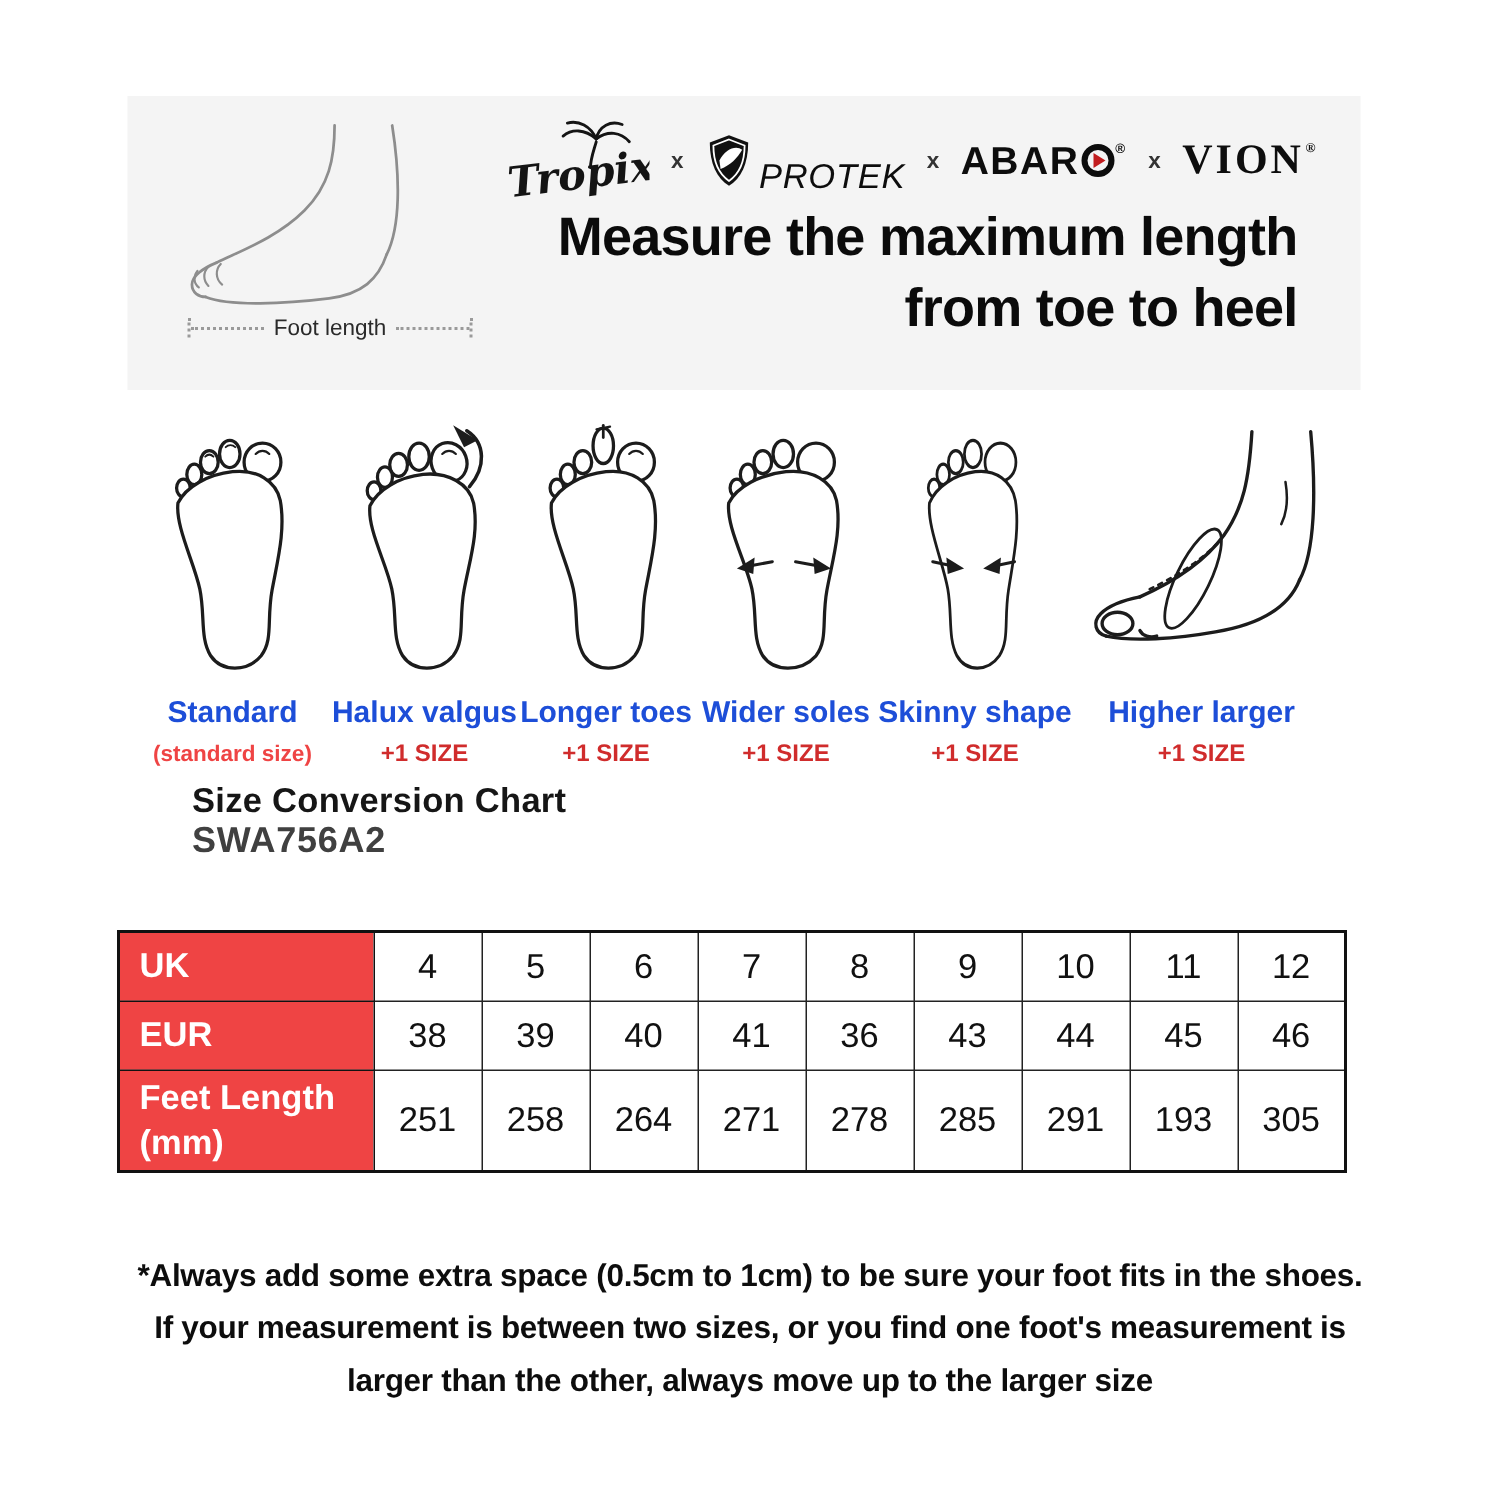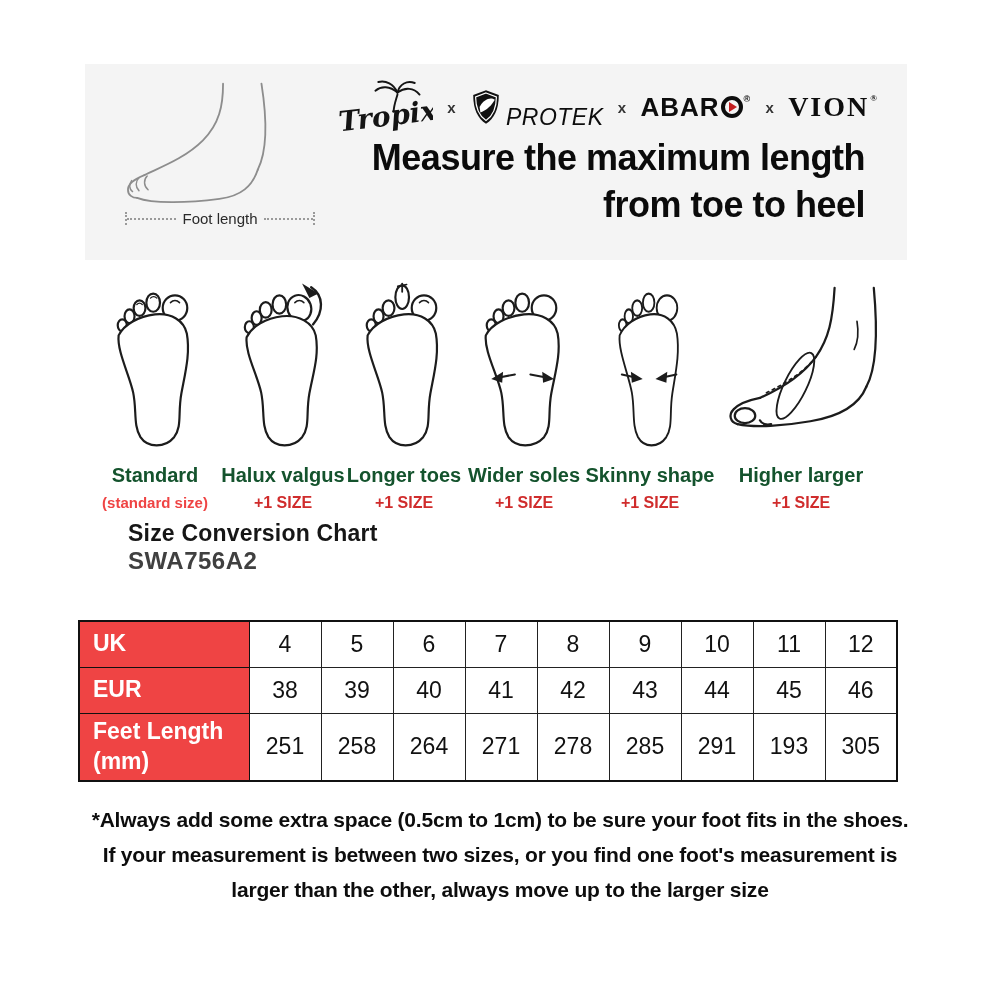--- a/index.html
+++ b/index.html
@@ -27,42 +27,42 @@
                   border-bottom:5px solid transparent; margin-left:2px; }
   .reg { font-size:9px; font-weight:700; align-self:flex-start; margin-top:2px; margin-left:1px; }
   .vion { font-family:"Liberation Serif", serif; font-size:28px; font-weight:600; letter-spacing:2px; color:#0d0d0d; display:flex; }
 
   .headline { position:absolute; right:42px; top:70px; text-align:right; font-size:36px; line-height:47px;
               font-weight:700; letter-spacing:-0.5px; color:#0b0b0b; }
 
   
   .ft { position:absolute; top:266px; width:140px; text-align:center; }
   .ft .figure { height:192px; display:flex; align-items:flex-end; justify-content:center; }
-  .ft-label { margin-top:6px; font-size:20px; font-weight:700; color:#14532d; white-space:nowrap; }
+  .ft-label { margin-top:6px; font-size:20px; font-weight:700; color:#1d4ed8; white-space:nowrap; }
   .ft-sub { margin-top:7px; font-size:16px; font-weight:700; color:#d02c2c; white-space:nowrap; }
   .ft-sub.plain { font-weight:700; font-size:15px; color:#ef4444; }
   .ft1 { left:85px; }  .ft2 { left:213px; } .ft3 { left:334px; }
   .ft4 { left:454px; } .ft5 { left:580px; } .ft6 { left:711px; width:180px; }
 
   
   .chart-heading { position:absolute; left:110px; top:520px; display:flex; align-items:baseline;flex-direction:column; }
   .chart-title { font-size:23px; font-weight:600; letter-spacing:.2px; color:#161616; }
   .chart-model { font-size:24px; font-weight:700; letter-spacing:.5px; color:#404040; margin-left:18px; }
 
   
   table.size-table { position:absolute; left:78px; top:620px; border-collapse:collapse; border:2px solid #111; }
   .size-table th { width:170px; background:#ef4444; color:#fff; text-align:left; padding-left:13px;
                    font-size:23px; font-weight:700; white-space:pre-line; line-height:1.3; border:1.5px solid #111; }
   .size-table td { width:72px; text-align:center; font-size:23px; color:#111; border:1.5px solid #222; background:#fff; }
   .row-uk  td, .row-uk  th { height:46px; }
   .row-eur td, .row-eur th { height:46px; }
   .row-len td, .row-len th { height:68px; }
 
   
-  .disclaimer { position:absolute; left:0; top:802px; width:1000px; text-align:center;
+  .disclaimer { position:absolute; left:0; top:833px; width:1000px; text-align:center;
                 font-size:21px; font-weight:700; letter-spacing:-0.2px; line-height:35px; color:#0d0d0d; }
   .disclaimer div { white-space:nowrap; }
 </style>
 </head>
 <body>
 
 <div class="canvas">
 
   <div class="measure-panel">
 
@@ -271,21 +271,21 @@
       <td>10</td>
       <td>11</td>
       <td>12</td>
     </tr>
     <tr class="row-eur">
       <th>EUR</th>
       <td>38</td>
       <td>39</td>
       <td>40</td>
       <td>41</td>
-      <td>42</td>
+      <td>36</td>
       <td>43</td>
       <td>44</td>
       <td>45</td>
       <td>46</td>
     </tr>
     <tr class="row-len">
       <th>Feet Length
 (mm)</th>
       <td>251</td>
       <td>258</td>

